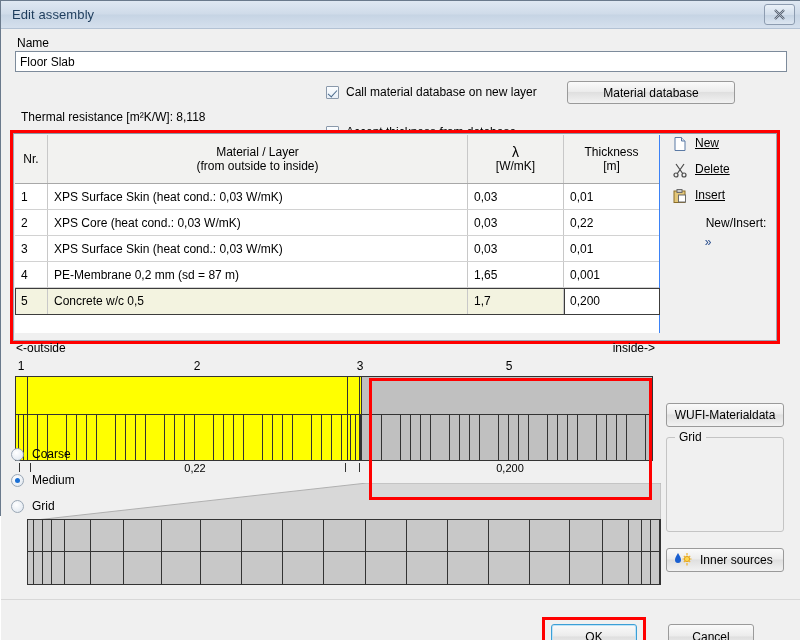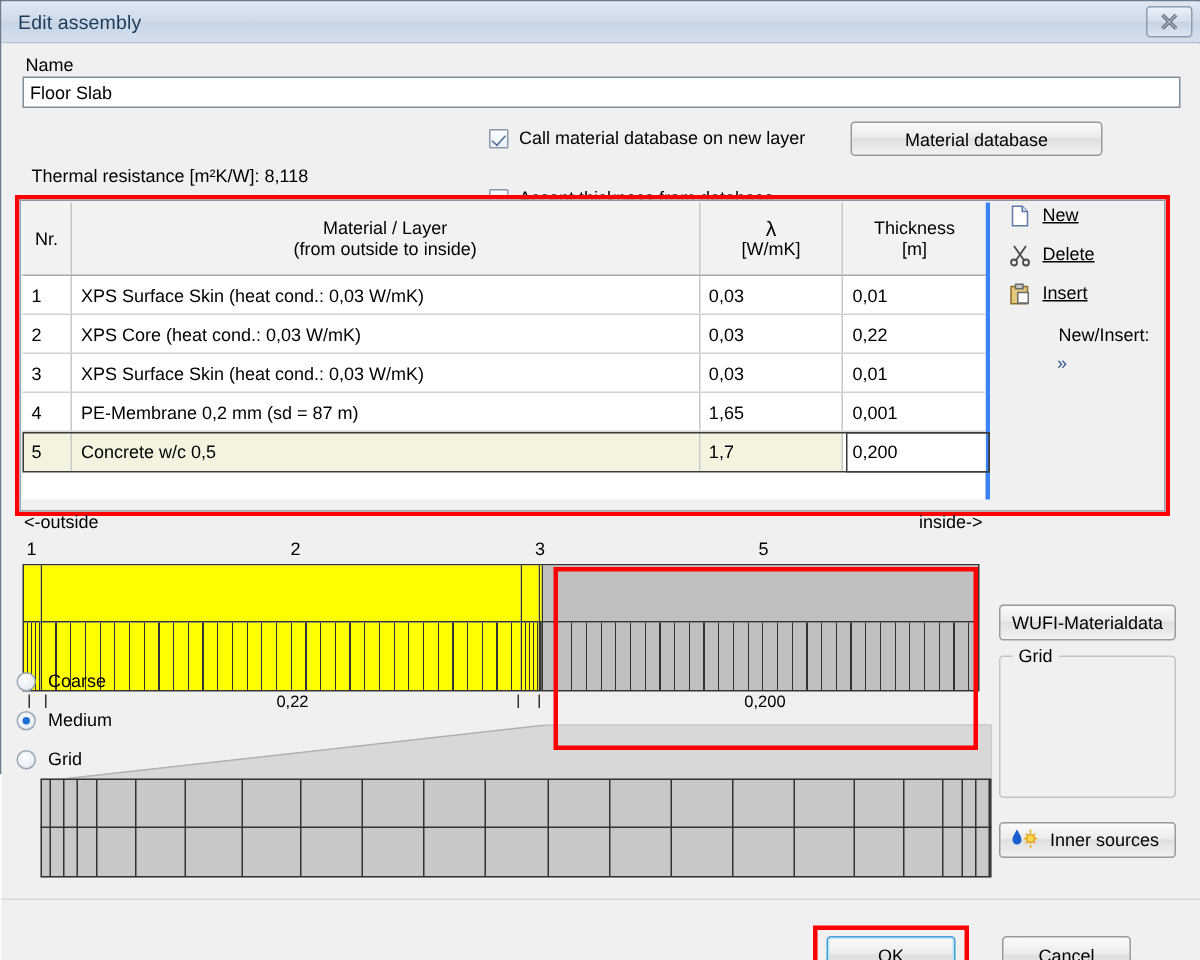--- a/index.html
+++ b/index.html
@@ -104,21 +104,21 @@
     position: absolute; left: 12px; top: 104px;
     width: 764px; height: 208px;
     background: #f0f0f0;
     border: 1px solid #9ba7b4;
     border-top: 1px solid #8b97a5;
   }
   #grid {
     position: absolute; left: 1px; top: 1px;
     width: 645px; height: 198px;
     background: #fff;
-    border-right: 3px solid #3b82f6;
+    border-right: 1px solid #3b82f6;
   }
   .ghead {
     display: flex; height: 49px;
     background: #f2f2f0;
     border-bottom: 1px solid #a8a8a8;
   }
   .ghead > div {
     border-right: 1px solid #c8c8c8;
     display: flex; flex-direction: column;
     align-items: center; justify-content: center;

